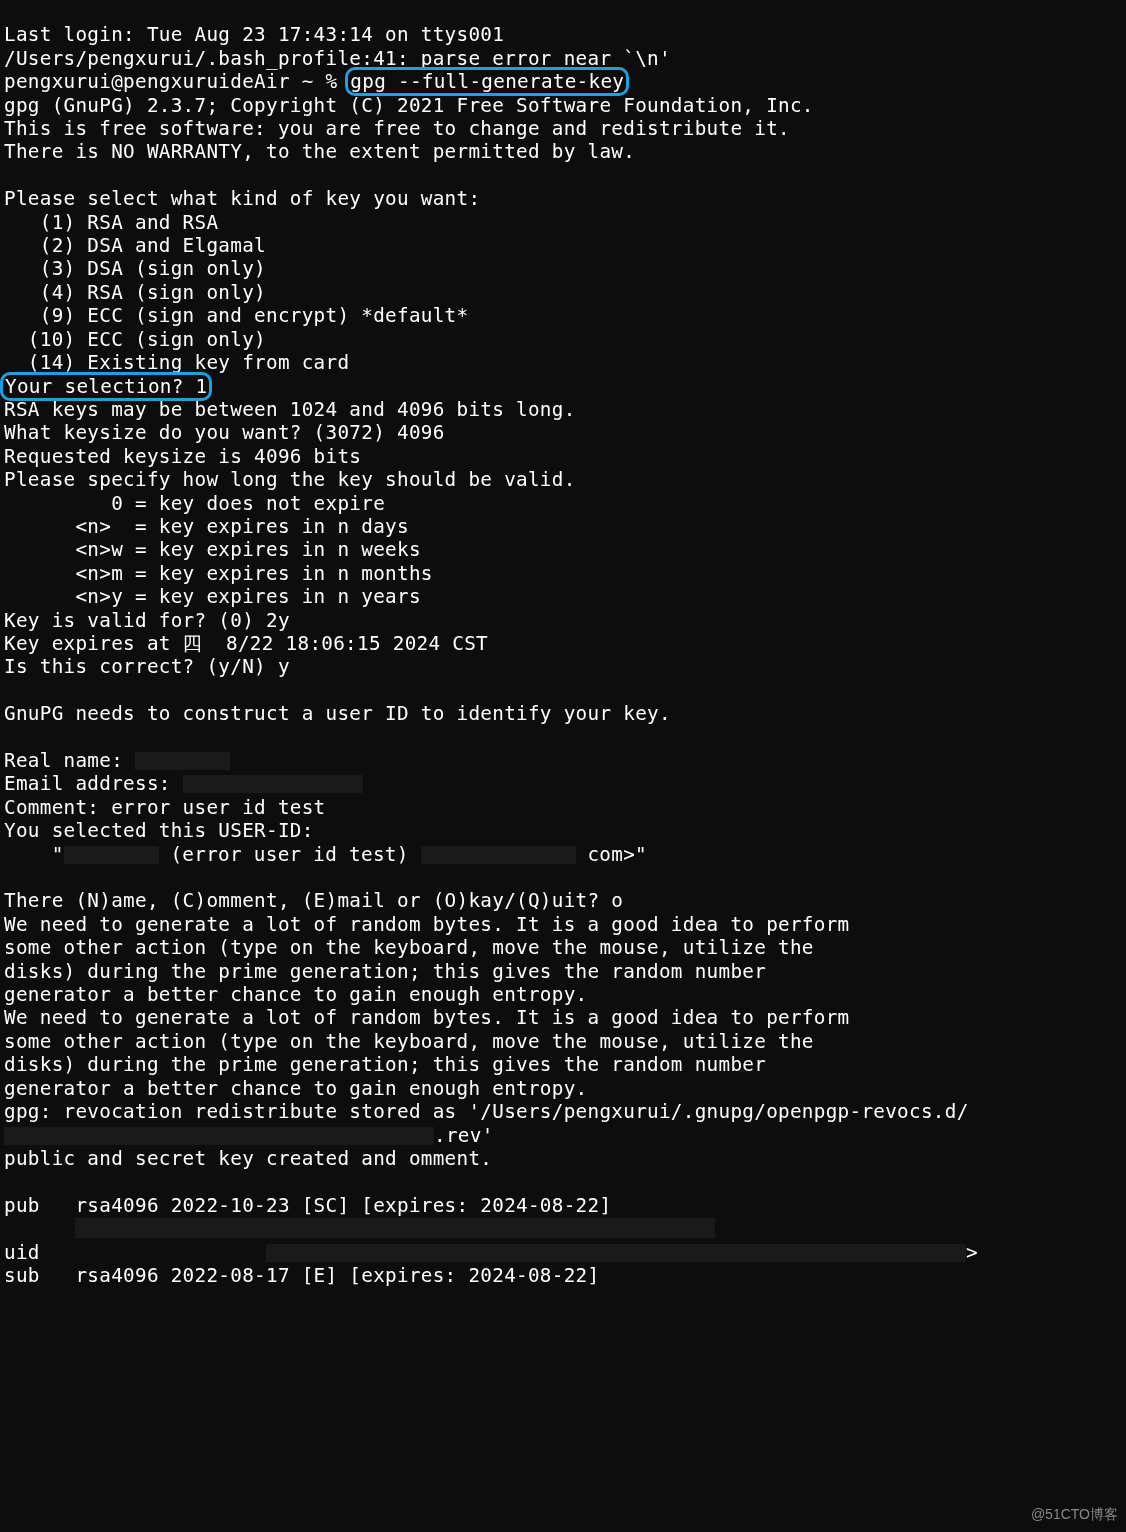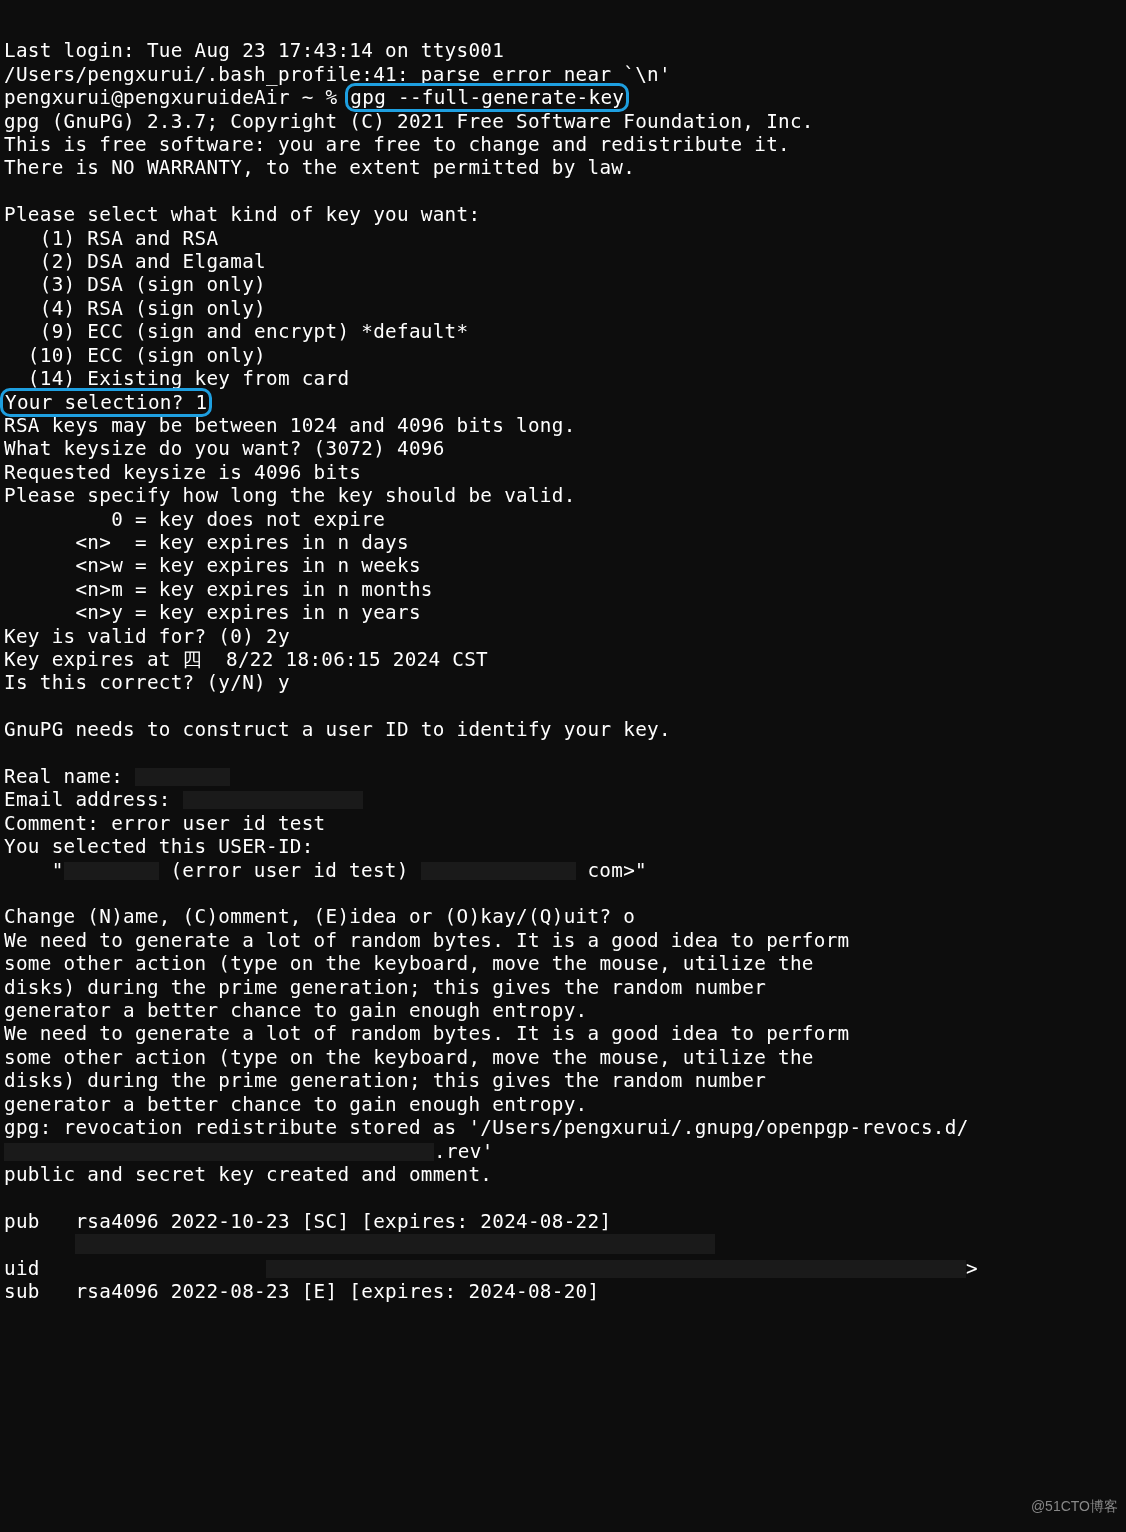--- a/index.html
+++ b/index.html
@@ -1,27 +1,27 @@
 <!DOCTYPE html>
 <html><head>
 <meta charset="utf-8">
 <style>
   html,body{margin:0;padding:0;background:#0d0d0d;width:1126px;height:1532px;overflow:hidden}
   .term{font-family:Menlo,Monaco,Consolas,monospace;font-size:19.3px;color:#fff;
-        line-height:23.4px;white-space:pre;padding:16px 4px;letter-spacing:0.3px}
+        line-height:23.4px;white-space:pre;padding:0 4px;letter-spacing:0.3px}
   .box{border:3px solid #1e9fe0;border-radius:10px;padding:0 2px;margin:0 -4px;display:inline}
   .redact{display:inline-block;background:#1a1a1a;vertical-align:-3px}
   .r-lg{width:430px;height:18px}
   .r-name{width:95px;height:18px}
   .r-email{width:180px;height:18px}
   .r-uid1{width:95px;height:18px}
   .r-uid2{width:155px;height:18px}
   .r-fp{width:640px;height:20px}
   .r-uidline{width:700px;height:18px}
-  .credit{position:absolute;right:8px;bottom:16px;color:#888;
+  .credit{position:absolute;right:8px;bottom:8px;color:#888;
           font-family:Arial,sans-serif;font-size:14px}
 </style>
 </head>
 <body>
 
 <div class="term">
 <span>Last login: Tue Aug 23 17:43:14 on ttys001</span>
 <span>/Users/pengxurui/.bash_profile:41: parse error near `\n'</span>
 <span>pengxurui@pengxuruideAir ~ % </span><span class="box"><span>gpg --full-generate-key</span></span>
 <span>gpg (GnuPG) 2.3.7; Copyright (C) 2021 Free Software Foundation, Inc.</span>
@@ -51,32 +51,32 @@
 <span>Is this correct? (y/N) y</span>
 
 <span>GnuPG needs to construct a user ID to identify your key.</span>
 
 <span>Real name: </span><span class="redact r-name"></span>
 <span>Email address: </span><span class="redact r-email"></span>
 <span>Comment: error user id test</span>
 <span>You selected this USER-ID:</span>
     "<span class="redact r-uid1"></span><span> (error user id test) </span><span class="redact r-uid2"></span><span> com&gt;"</span>
 
-<span>Change (N)ame, (C)omment, (E)idea or (O)kay/(Q)uit? o</span>
+<span>There (N)ame, (C)omment, (E)mail or (O)kay/(Q)uit? o</span>
 <span>We need to generate a lot of random bytes. It is a good idea to perform</span>
 <span>some other action (type on the keyboard, move the mouse, utilize the</span>
 <span>disks) during the prime generation; this gives the random number</span>
 <span>generator a better chance to gain enough entropy.</span>
 <span>We need to generate a lot of random bytes. It is a good idea to perform</span>
 <span>some other action (type on the keyboard, move the mouse, utilize the</span>
 <span>disks) during the prime generation; this gives the random number</span>
 <span>generator a better chance to gain enough entropy.</span>
 <span>gpg: revocation redistribute stored as '/Users/pengxurui/.gnupg/openpgp-revocs.d/</span>
 <span class="redact r-lg"></span><span>.rev'</span>
 <span>public and secret key created and omment.</span>
 
 <span>pub   rsa4096 2022-10-23 [SC] [expires: 2024-08-22]</span>
       <span class="redact r-fp"></span>
 <span>uid           </span>        <span class="redact r-uidline"></span><span>&gt;</span>
-<span>sub   rsa4096 2022-08-23 [E] [expires: 2024-08-20]</span>
+<span>sub   rsa4096 2022-08-17 [E] [expires: 2024-08-22]</span>
 </div>
 
 <div class="credit">@51CTO博客</div>
 
 </body></html>

